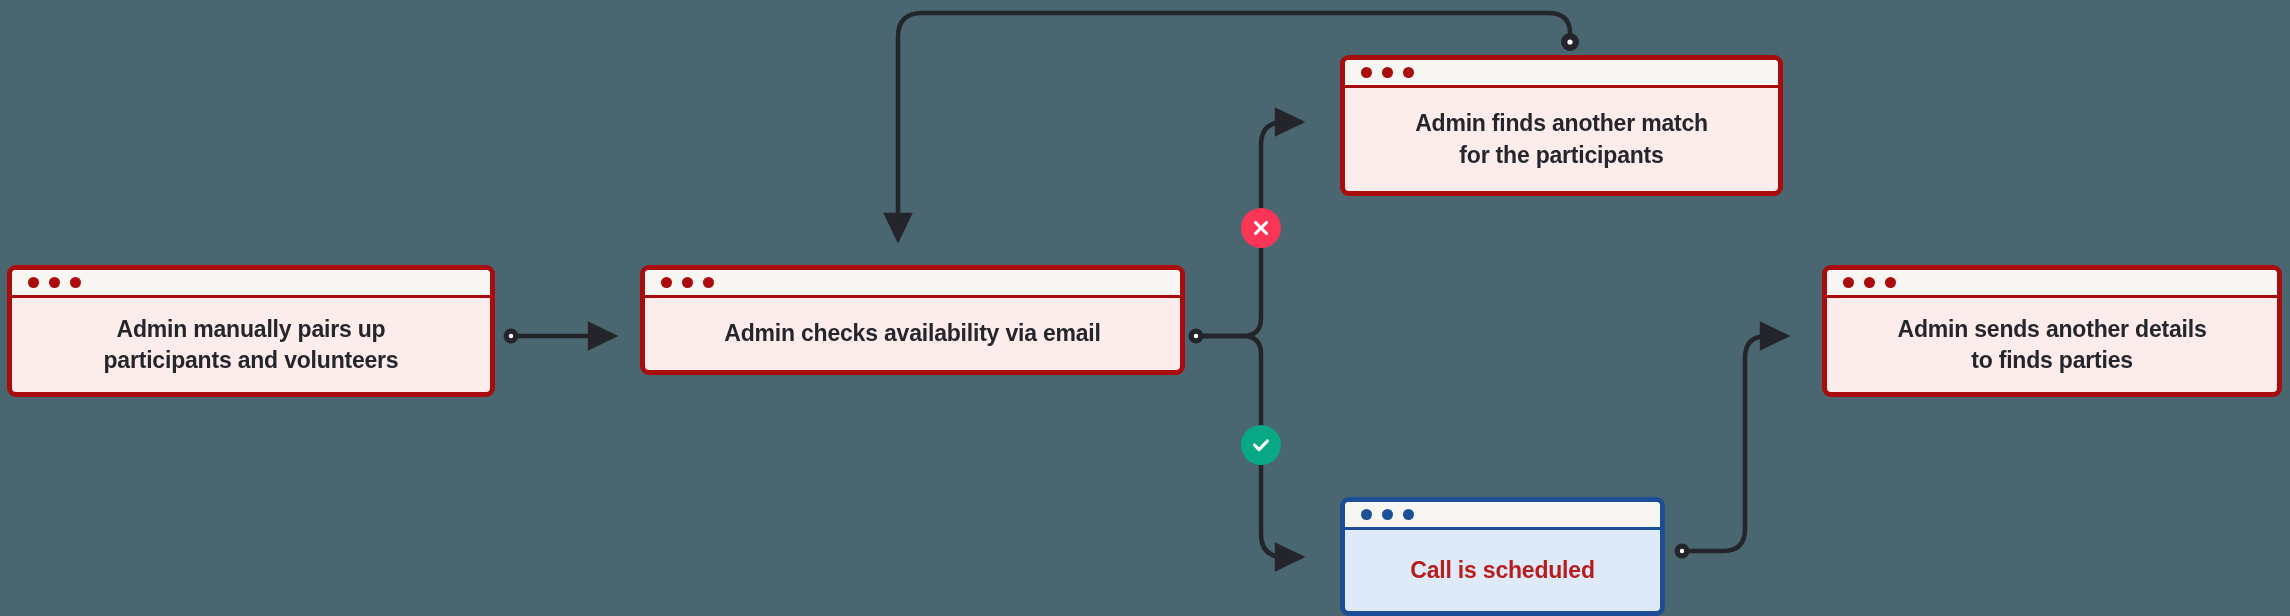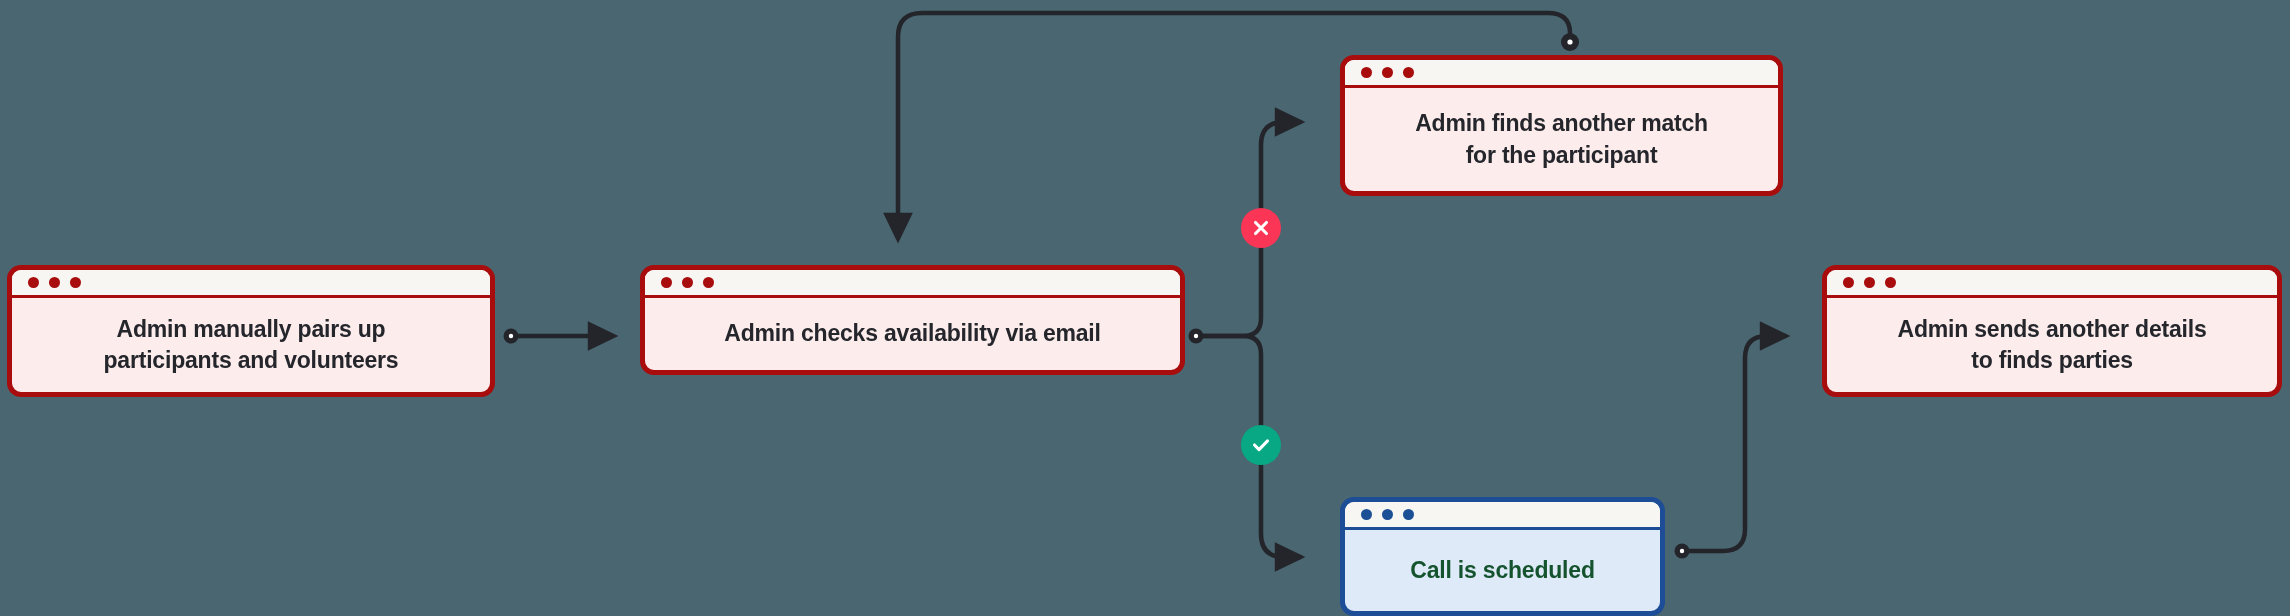--- a/index.html
+++ b/index.html
@@ -25,21 +25,21 @@
     position: absolute;
     left: 0; top: 0;
     width: 2290px;
     height: 616px;
     pointer-events: none;
   }
   
   .node {
     position: absolute;
     box-sizing: border-box;
-    border-radius: 14px;
+    border-radius: 9px;
     overflow: hidden;
     display: flex;
     flex-direction: column;
   }
   .node.red {
     border: 5px solid #a80c0c;
     background: #fceceb;
   }
   .node.blue {
     border: 5px solid #1c4d96;
@@ -73,21 +73,21 @@
     padding: 4px 14px;
     box-sizing: border-box;
   }
   .node-label {
     font-size: 23px;
     font-weight: bold;
     line-height: 1.35;
     letter-spacing: -0.2px;
   }
   .node.red .node-label { color: #24262c; }
-  .node.blue .node-label { color: #14532d; }
+  .node.blue .node-label { color: #b91c1c; }
 
   
   .badge {
     position: absolute;
     width: 40px;
     height: 40px;
     border-radius: 50%;
     display: flex;
     align-items: center;
     justify-content: center;
@@ -178,21 +178,21 @@
 
   <div class="node red" id="node-rematch">
     <div class="titlebar">
       <span class="dot"></span>
       <span class="dot"></span>
       <span class="dot"></span>
     </div>
     <div class="node-body">
       <div class="node-label">
         <span>Admin finds another match</span><br>
-        <span>for the participant</span>
+        <span>for the participants</span>
       </div>
     </div>
   </div>
 
   <div class="node blue" id="node-call">
     <div class="titlebar">
       <span class="dot"></span>
       <span class="dot"></span>
       <span class="dot"></span>
     </div>

